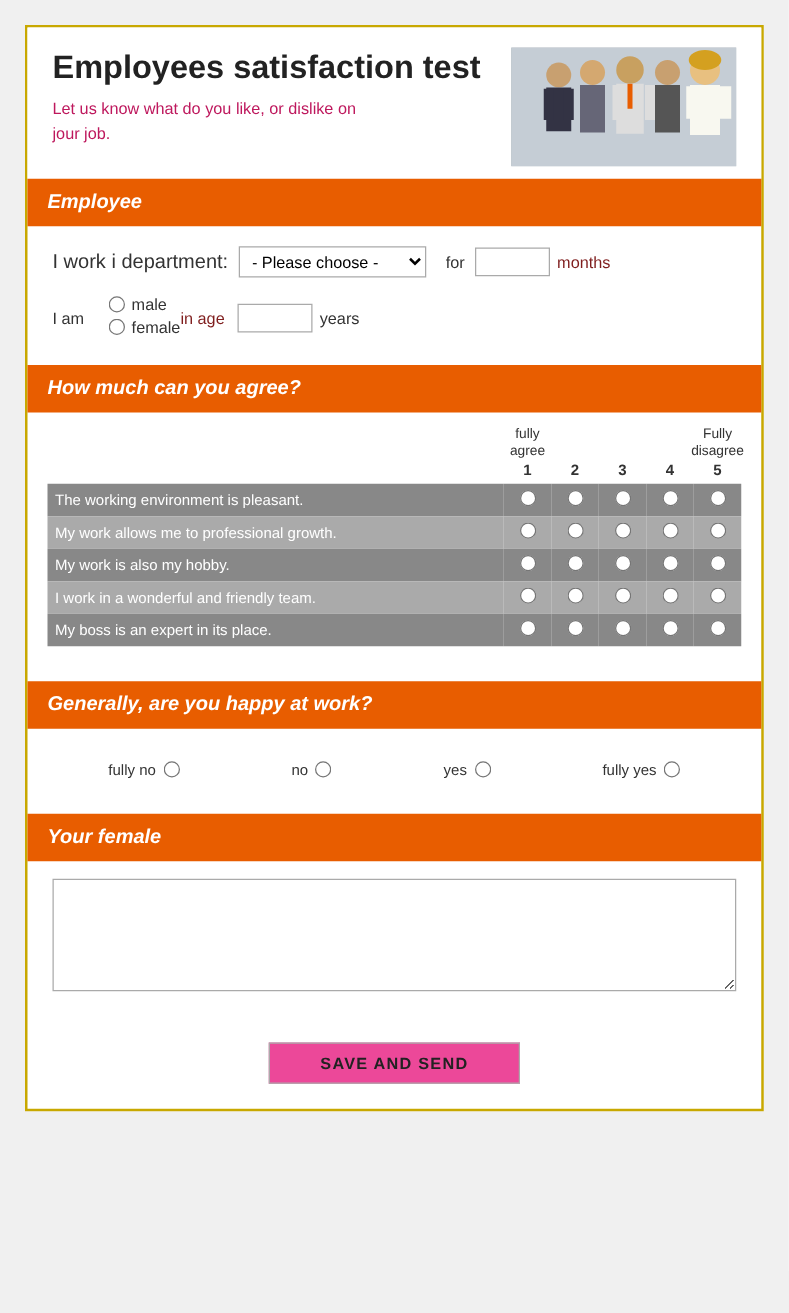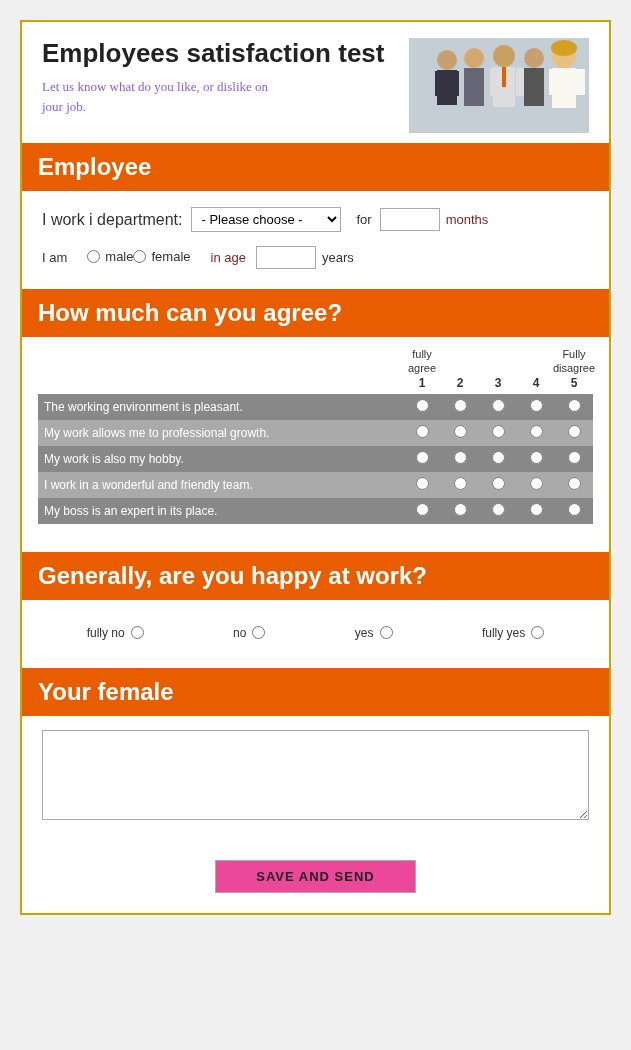--- a/index.html
+++ b/index.html
@@ -26,43 +26,43 @@
       flex: 1;
     }
     .page-title {
       font-size: 26px;
       font-weight: bold;
       color: #222;
       margin-bottom: 8px;
     }
     .page-subtitle {
       font-size: 13px;
-      color: #8b5cf6;
+      color: #be185d;
       line-height: 1.5;
-      font-family: Liberation Serif, serif;
     }
     .header-image {
       width: 180px;
       height: 95px;
       background: #b0b8c0;
       overflow: hidden;
       position: relative;
       flex-shrink: 0;
     }
     .header-image svg {
       width: 100%;
       height: 100%;
     }
     .section-header {
       background: #e85d00;
       color: #fff;
-      font-size: 24px;
+      font-size: 16px;
       font-weight: bold;
       padding: 10px 16px;
       margin: 0;
+      font-style: italic;
     }
     .employee-section-body {
       padding: 16px 20px 20px 20px;
     }
     .form-row {
       display: flex;
       align-items: center;
       margin-bottom: 14px;
       flex-wrap: wrap;
     }
@@ -101,21 +101,21 @@
       margin-top: 10px;
     }
     .iam-label {
       font-size: 13px;
       color: #333;
       margin-right: 20px;
       white-space: nowrap;
     }
     .gender-group {
       display: flex;
-      margin-right: 20px;
+      flex-direction: column;
     }
     .gender-option {
       display: flex;
       align-items: center;
       font-size: 13px;
       color: #333;
       margin-bottom: 3px;
     }
     .gender-option input {
       margin-right: 5px;

